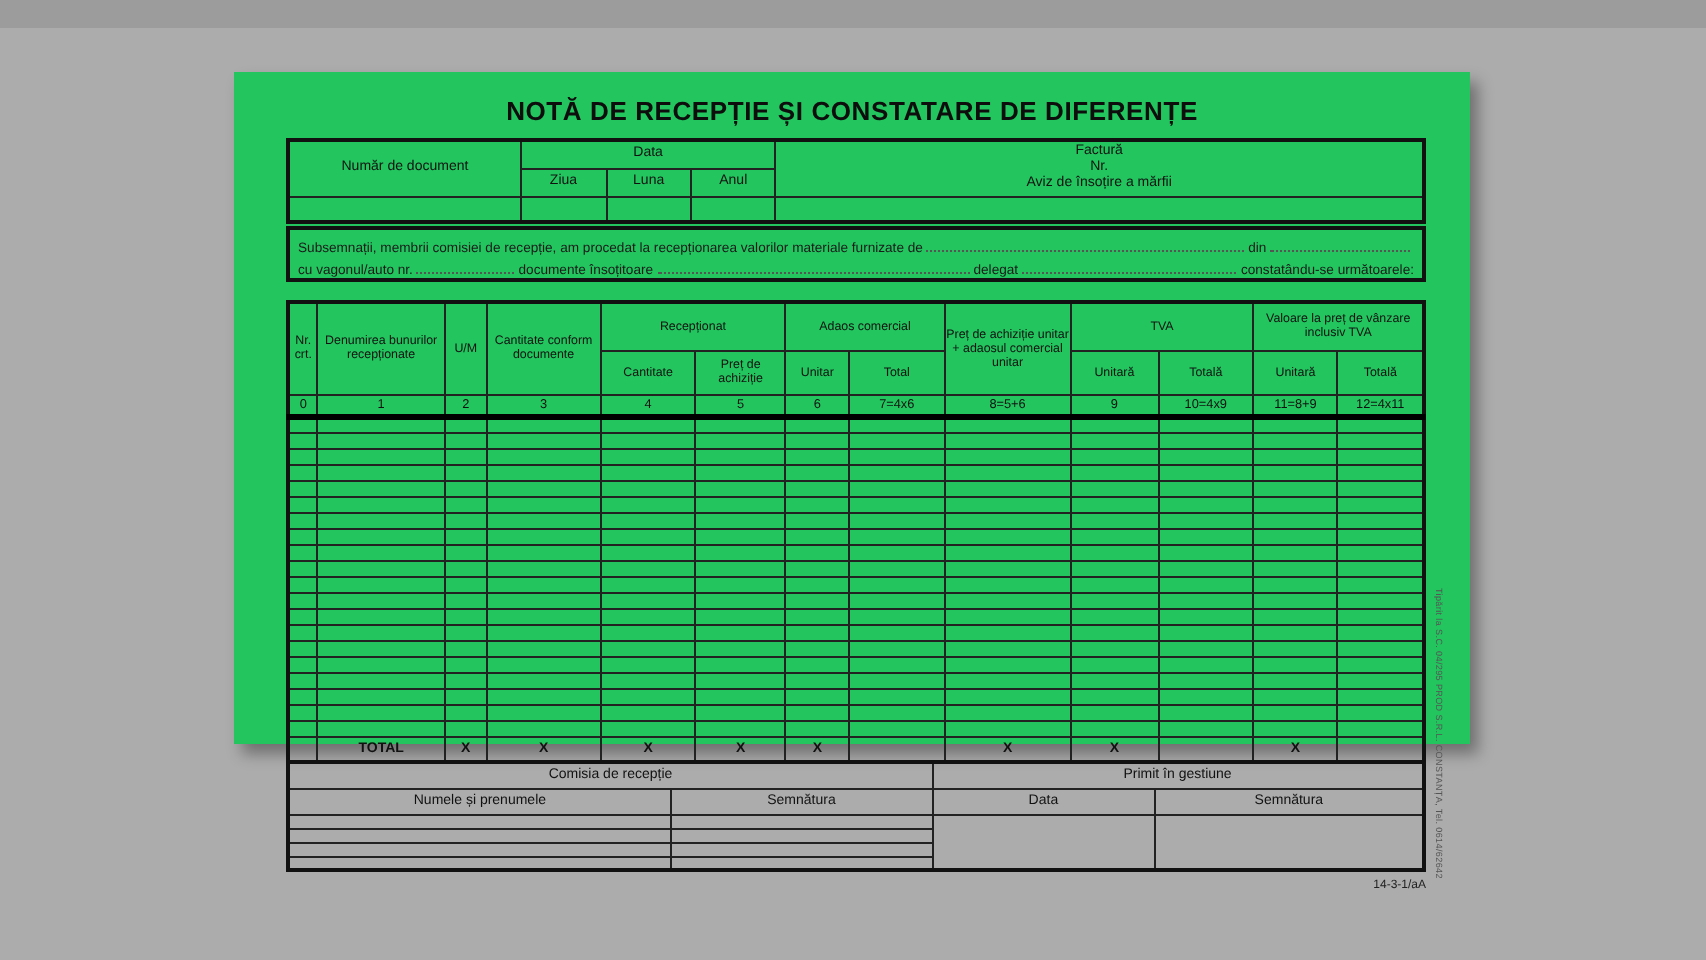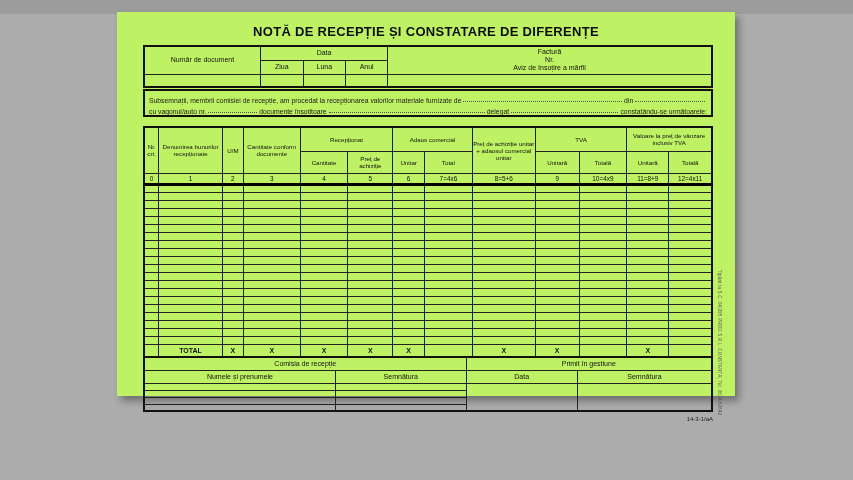--- a/index.html
+++ b/index.html
@@ -5,22 +5,22 @@
   * { box-sizing: border-box; }
   html,body { margin:0; padding:0; }
   body {
     width:853px; height:480px; position:relative; overflow:hidden;
     background:#acacac;
     font-family:"Liberation Sans", sans-serif;
     color:#111;
   }
   .backdrop-band { position:absolute; left:0; top:0; width:853px; height:14px; background:#9c9c9c; }
   .sheet {
-    position:absolute; left:117px; top:12px; width:618px; height:384px;
-    background:#bef264; box-shadow:4px 5px 7px rgba(0,0,0,0.35);
+    position:absolute; left:117px; top:36px; width:618px; height:336px;
+    background:#22c55e; box-shadow:4px 5px 7px rgba(0,0,0,0.35);
   }
   .page-title {
     position:absolute; top:12px; left:0; right:0; text-align:center;
     font-size:13px; font-weight:bold; letter-spacing:0.3px; color:#0d0d0d;
   }
   table { border-collapse:collapse; table-layout:fixed; width:570px; }
   td, th { padding:0; margin:0; border:1px solid #222; font-weight:normal;
            text-align:center; vertical-align:middle; overflow:hidden; }
 
   

